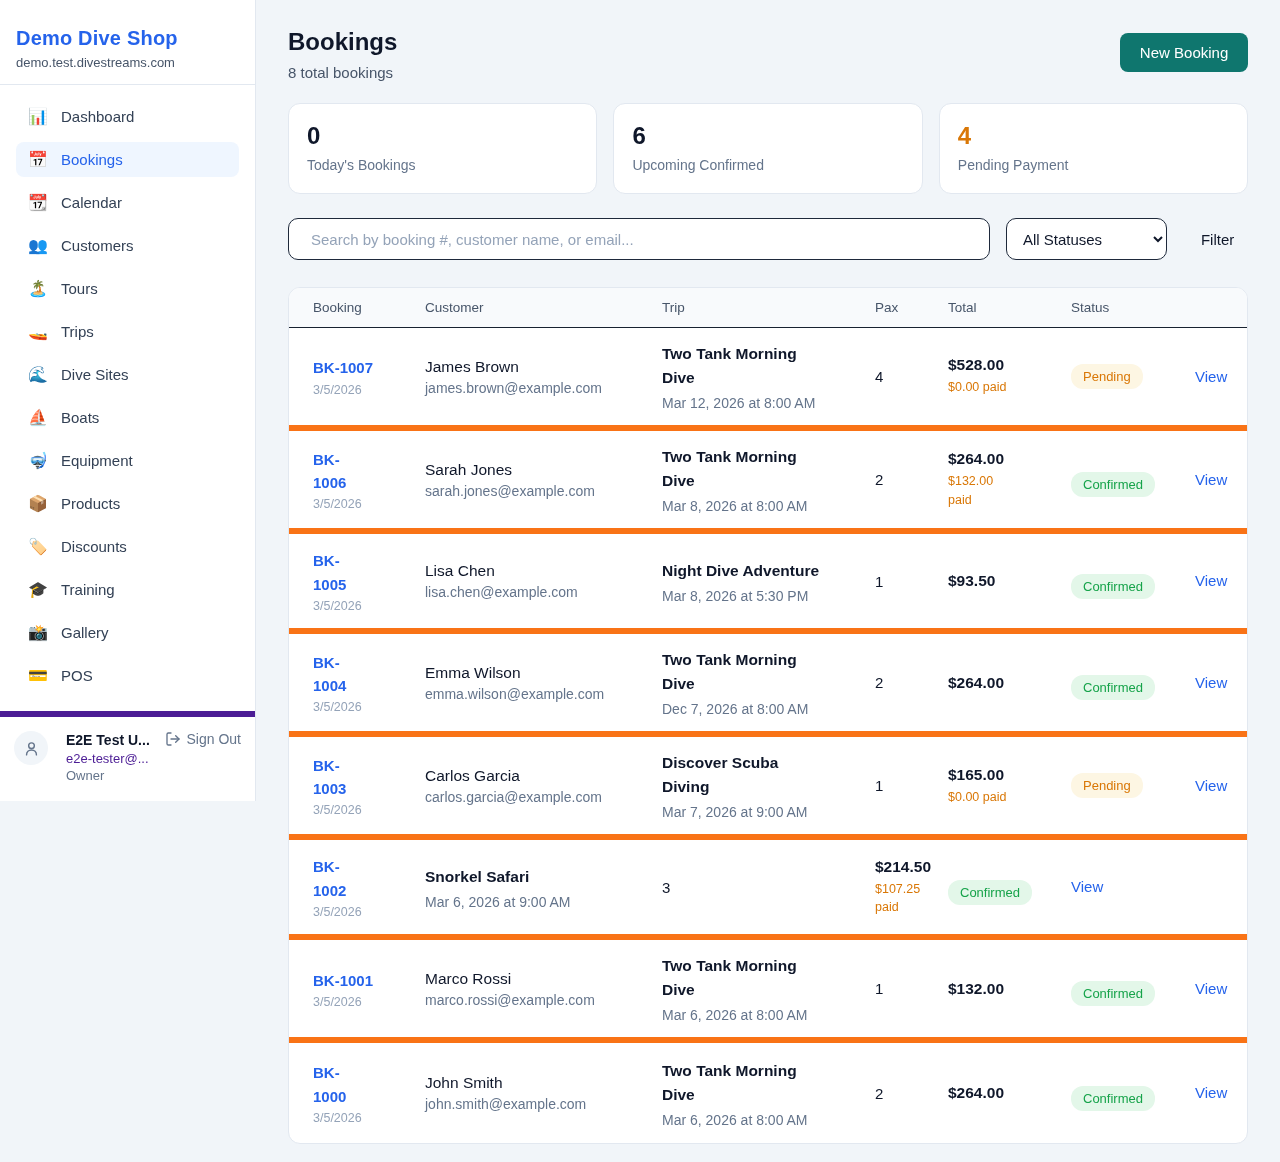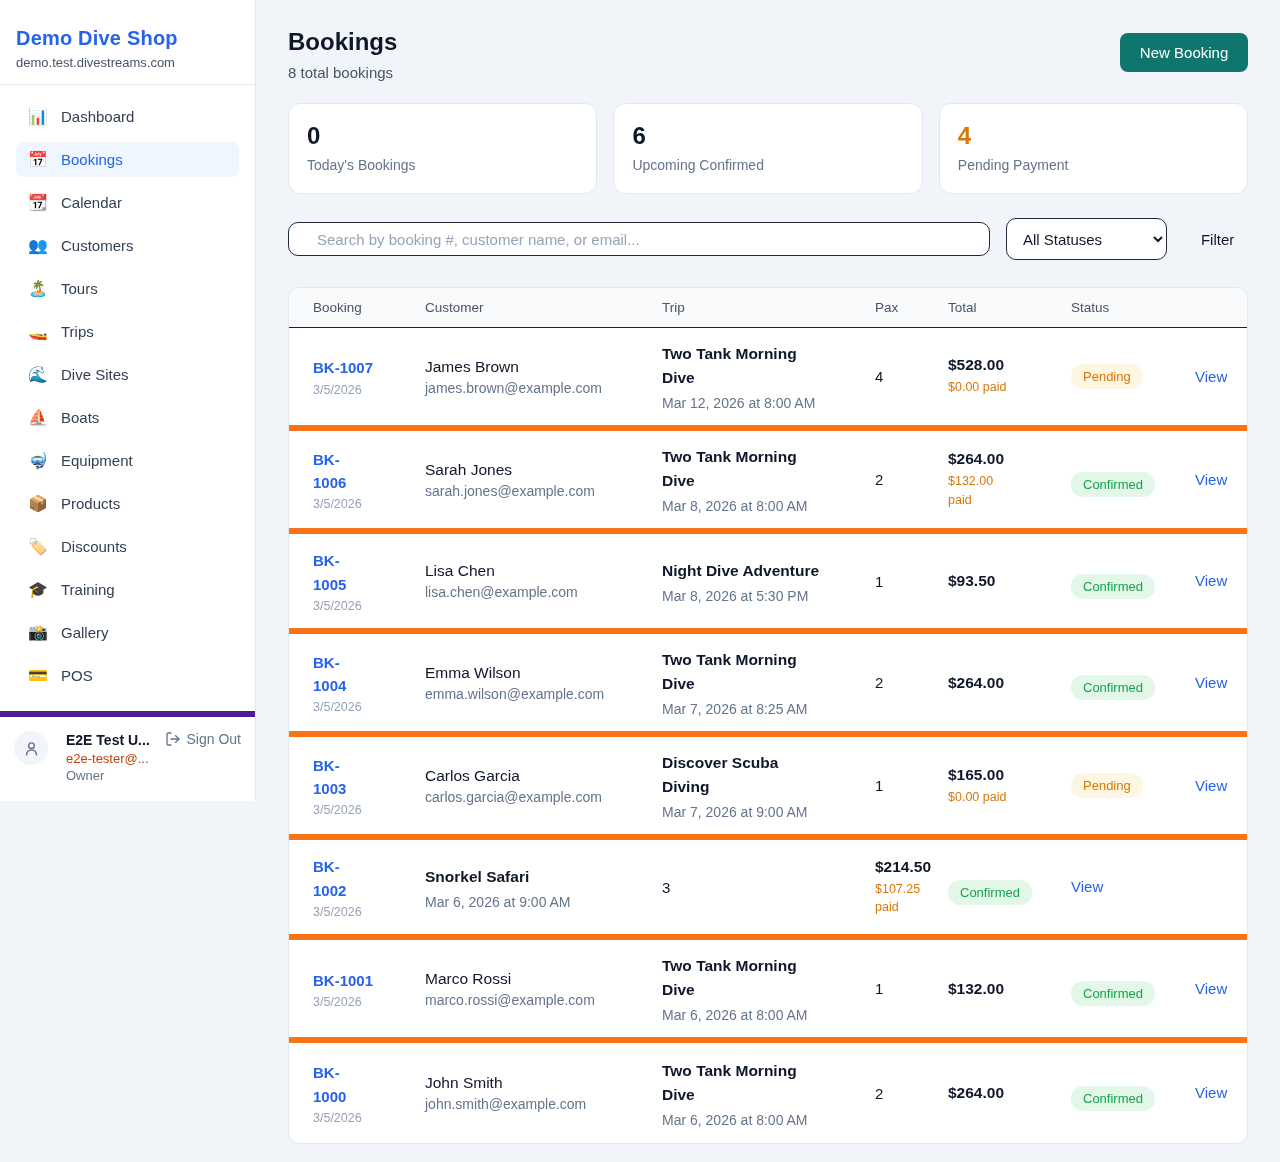--- a/index.html
+++ b/index.html
@@ -35,21 +35,21 @@
     padding:14px 12px 16px 14px;
     display:flex; align-items:flex-start; gap:18px;
   }
   .avatar {
     width:34px; height:34px; min-width:34px; border-radius:50%;
     background:#f1f5f9; display:flex; align-items:center; justify-content:center;
     color:#64748b;
   }
   .user-meta { flex:1; min-width:0; line-height:1.35; }
   .user-name { font-size:14px; font-weight:700; color:#0f172a; white-space:nowrap; }
-  .user-email { font-size:13px; color:#c2410c; white-space:nowrap; }
+  .user-email { font-size:13px; color:#4c1d95; white-space:nowrap; }
   .user-role { font-size:13px; color:#64748b; }
   .signout {
     display:flex; align-items:center; gap:6px;
     color:#64748b; font-size:14px; background:none; border:none;
     cursor:pointer; font-family:inherit; white-space:nowrap; padding:0 2px 0 0;
   }
   
   .main { flex:1; padding:28px 32px 32px 32px; }
   .page-header { display:flex; justify-content:space-between; align-items:flex-start; margin-bottom:22px; }
   .page-title { font-size:24px; font-weight:700; color:#0f172a; }
@@ -64,22 +64,22 @@
   .stat-card {
     flex:1; background:#ffffff; border:1px solid #e2e8f0; border-radius:12px;
     padding:18px 18px 20px 18px;
   }
   .stat-value { font-size:24px; font-weight:700; color:#0f172a; }
   .stat-value.orange { color:#d97706; }
   .stat-label { margin-top:7px; font-size:14px; color:#64748b; }
   
   .toolbar { display:flex; align-items:center; gap:16px; margin-bottom:27px; }
   .search-input {
-    flex:1; height:34px; border:1px solid #1e293b; border-radius:10px;
-    padding:0 28px; font-size:15px; color:#0f172a; background:#ffffff;
+    flex:1; height:42px; border:1px solid #1e293b; border-radius:10px;
+    padding:0 22px; font-size:15px; color:#0f172a; background:#ffffff;
     font-family:inherit; outline:none;
   }
   .search-input::placeholder { color:#94a3b8; }
   .status-select {
     height:42px; width:161px; border:1px solid #1e293b; border-radius:10px;
     background:#ffffff; font-size:15px; color:#0f172a; padding:0 10px 0 12px;
     font-family:inherit; outline:none;
   }
   .filter-btn {
     background:none; border:none; font-size:15px; color:#0f172a;
@@ -344,21 +344,21 @@
       <div class="bk-id">BK-
 1004</div>
       <div class="bk-date">3/5/2026</div>
     </div>
     <div class="cell">
       <div class="cust-name">Emma Wilson</div>
       <div class="cust-email">emma.wilson@example.com</div>
     </div>
     <div class="cell">
       <div class="trip-name">Two Tank Morning Dive</div>
-      <div class="trip-time">Mar 7, 2026 at 8:25 AM</div>
+      <div class="trip-time">Dec 7, 2026 at 8:00 AM</div>
     </div>
     <div class="cell">
       <div class="pax">2</div>
     </div>
     <div class="cell">
       <div class="total">$264.00</div>
 
     </div>
     <div class="cell">
       <span class="badge badge-confirmed">Confirmed</span>

